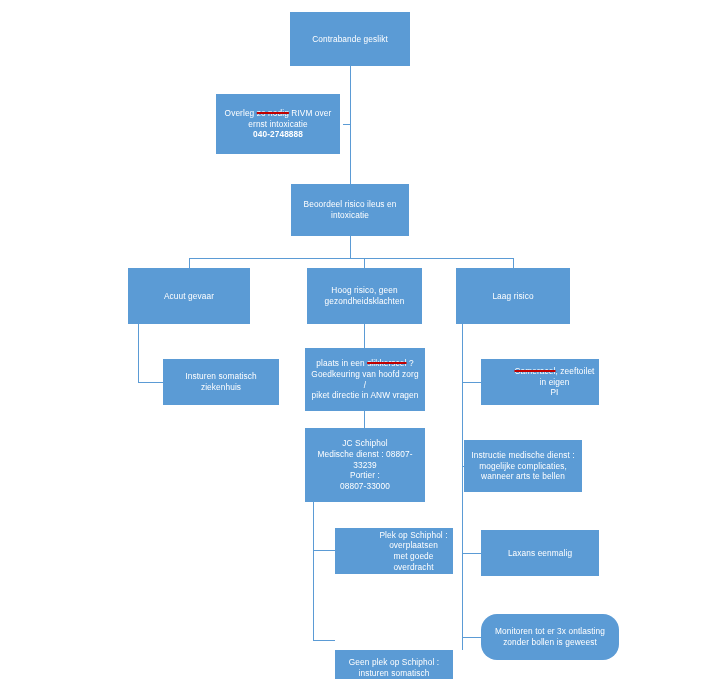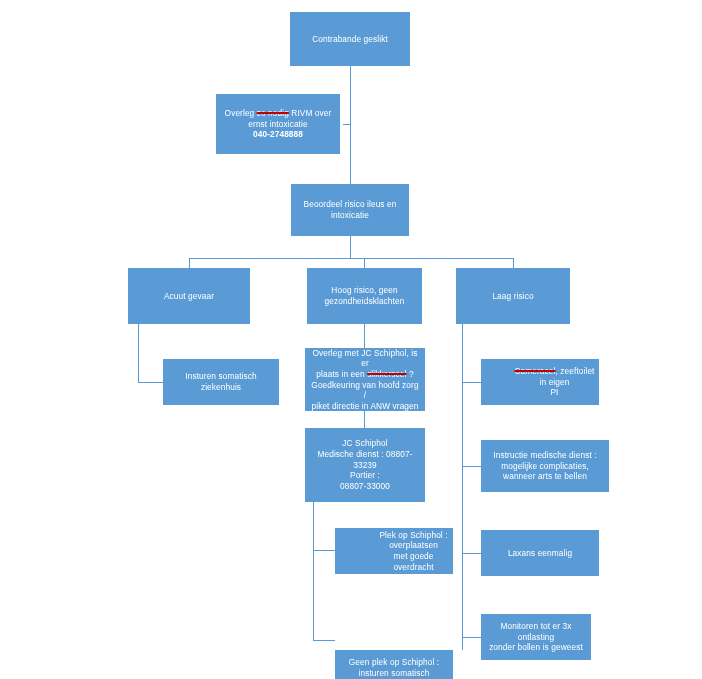--- a/index.html
+++ b/index.html
@@ -126,21 +126,20 @@
   </div>
 
   <div class="node" style="left:163px; top:359px; width:116px; height:46px;">
     <span class="txt">
       <span class="line">Insturen somatisch ziekenhuis</span>
     </span>
   </div>
 
   <div class="node" style="left:305px; top:348px; width:120px; height:63px;">
     <span class="txt">
-      <span class="line">Overleg met JC Schiphol, is er</span>
       <span class="line"><span>plaats in een </span><span class="strike">slikkerscel</span><span> ?</span></span>
       <span class="line">Goedkeuring van hoofd zorg /</span>
       <span class="line">piket directie in ANW vragen</span>
     </span>
   </div>
 
   <div class="node" style="left:305px; top:428px; width:120px; height:74px;">
     <span class="txt">
       <span class="line">JC Schiphol</span>
       <span class="line">Medische dienst : 08807-33239</span>
@@ -163,34 +162,34 @@
     </span>
   </div>
 
   <div class="node" style="left:481px; top:359px; width:118px; height:46px;padding-left:33px;">
     <span class="txt">
       <span class="line"><span class="strike">Cameracel</span><span>, zeeftoilet in eigen</span></span>
       <span class="line">PI</span>
     </span>
   </div>
 
-  <div class="node" style="left:481px; top:440px; width:128px; height:52px;">
+  <div class="node" style="left:464px; top:440px; width:118px; height:52px;">
     <span class="txt">
       <span class="line">Instructie medische dienst :</span>
       <span class="line">mogelijke complicaties,</span>
       <span class="line">wanneer arts te bellen</span>
     </span>
   </div>
 
   <div class="node" style="left:481px; top:530px; width:118px; height:46px;">
     <span class="txt">
       <span class="line">Laxans eenmalig</span>
     </span>
   </div>
 
-  <div class="node" style="left:481px; top:614px; width:110px; height:46px;">
+  <div class="node" style="left:481px; top:614px; width:138px; height:46px;border-radius:16px;">
     <span class="txt">
       <span class="line">Monitoren tot er 3x ontlasting</span>
       <span class="line">zonder bollen is geweest</span>
     </span>
   </div>
 
 </div>
 
 </body></html>

